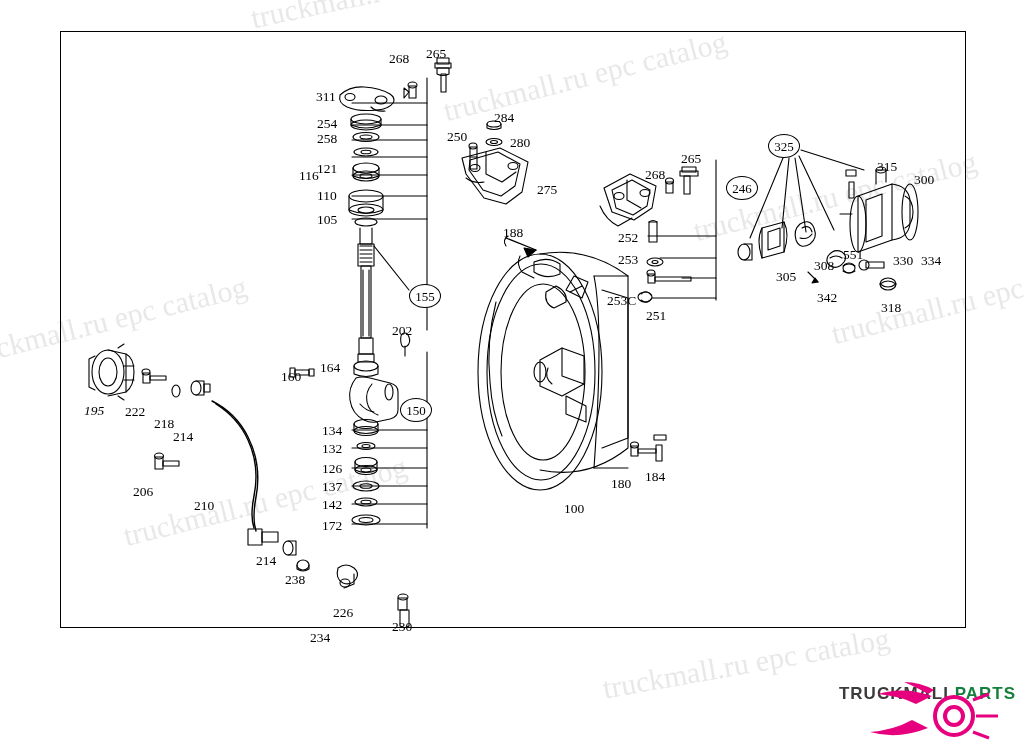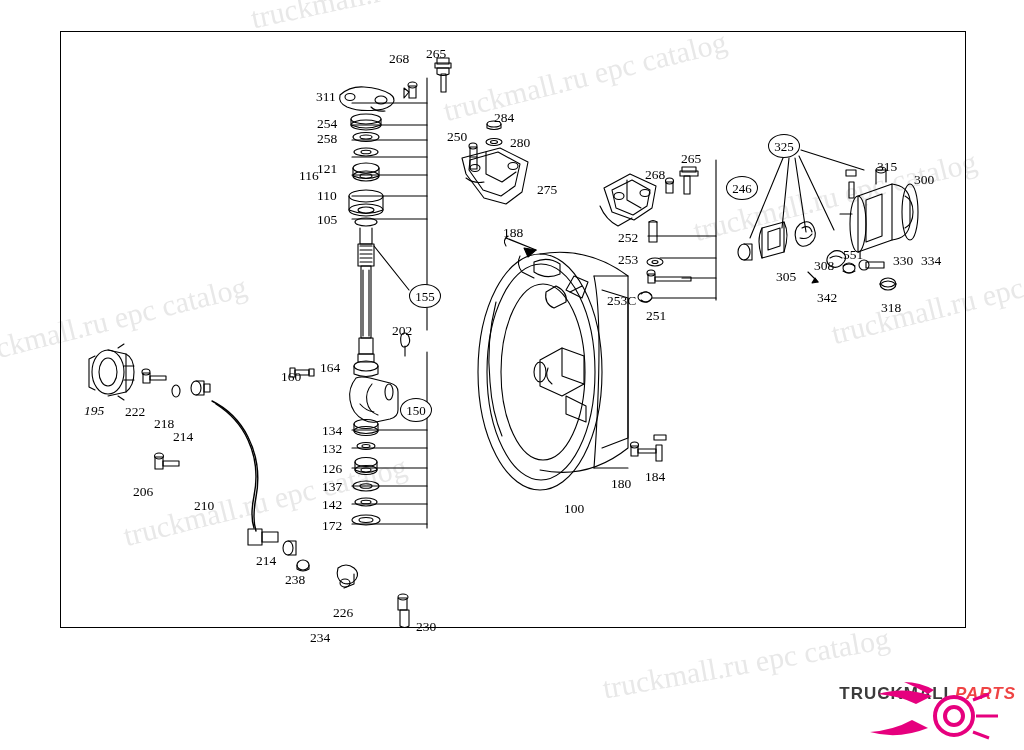--- a/index.html
+++ b/index.html
@@ -75,21 +75,21 @@
     position: absolute;
     right: 8px;
     bottom: 46px;
     font-family: "Liberation Sans", sans-serif;
     font-size: 17px;
     letter-spacing: 1px;
     color: #3b3b3b;
     font-weight: bold;
     white-space: nowrap;
   }
-  .brand-text .pink { color: #ef4444; font-style: italic; }
+  .brand-text .pink { color: #15803d; }
 </style>
 </head>
 <body>
 
 <div id="page">
 
   <div id="watermarks">
       <div class="wm" style="left: 248px; top: 2px; font-size: 30px; transform: rotate(-12deg); transform-origin: left top;">truckmall.ru epc catalog</div>
       <div class="wm" style="left: 440px; top: 95px; font-size: 30px; transform: rotate(-14deg); transform-origin: left top;">truckmall.ru epc catalog</div>
       <div class="wm" style="left: 690px; top: 215px; font-size: 30px; transform: rotate(-14deg); transform-origin: left top;">truckmall.ru epc catalog</div>
@@ -387,21 +387,21 @@
       <div class="lbl" style="left: 322px; top: 480px;">137</div>
       <div class="lbl" style="left: 322px; top: 498px;">142</div>
       <div class="lbl" style="left: 133px; top: 485px;">206</div>
       <div class="lbl" style="left: 194px; top: 499px;">210</div>
       <div class="lbl" style="left: 564px; top: 502px;">100</div>
       <div class="lbl" style="left: 322px; top: 519px;">172</div>
       <div class="lbl" style="left: 256px; top: 554px;">214</div>
       <div class="lbl" style="left: 285px; top: 573px;">238</div>
       <div class="lbl" style="left: 310px; top: 591px; margin-top: 40px;">234</div>
       <div class="lbl" style="left: 333px; top: 606px;">226</div>
-      <div class="lbl" style="left: 416px; top: 620px;">230</div>
+      <div class="lbl" style="left: 392px; top: 620px;">230</div>
     </div>
 
   <div class="brand-text">
     <span>TRUCKMALL</span><span class="pink">PARTS</span>
   </div>
   <svg class="brand" viewBox="0 0 180 62" xmlns="http://www.w3.org/2000/svg">
     <g fill="none" stroke="#e6007e" stroke-width="4">
       <circle cx="118" cy="34" r="19"></circle>
       <circle cx="118" cy="34" r="9"></circle>
     </g>

